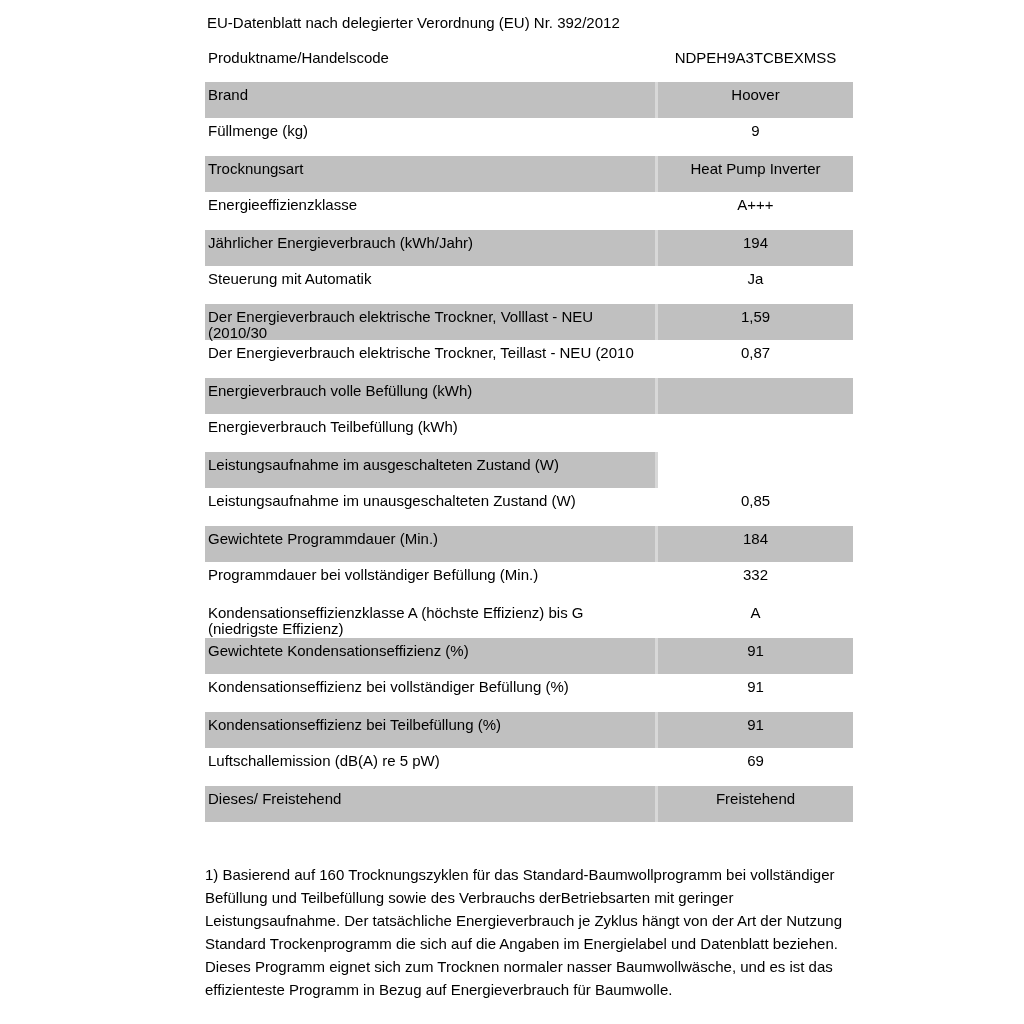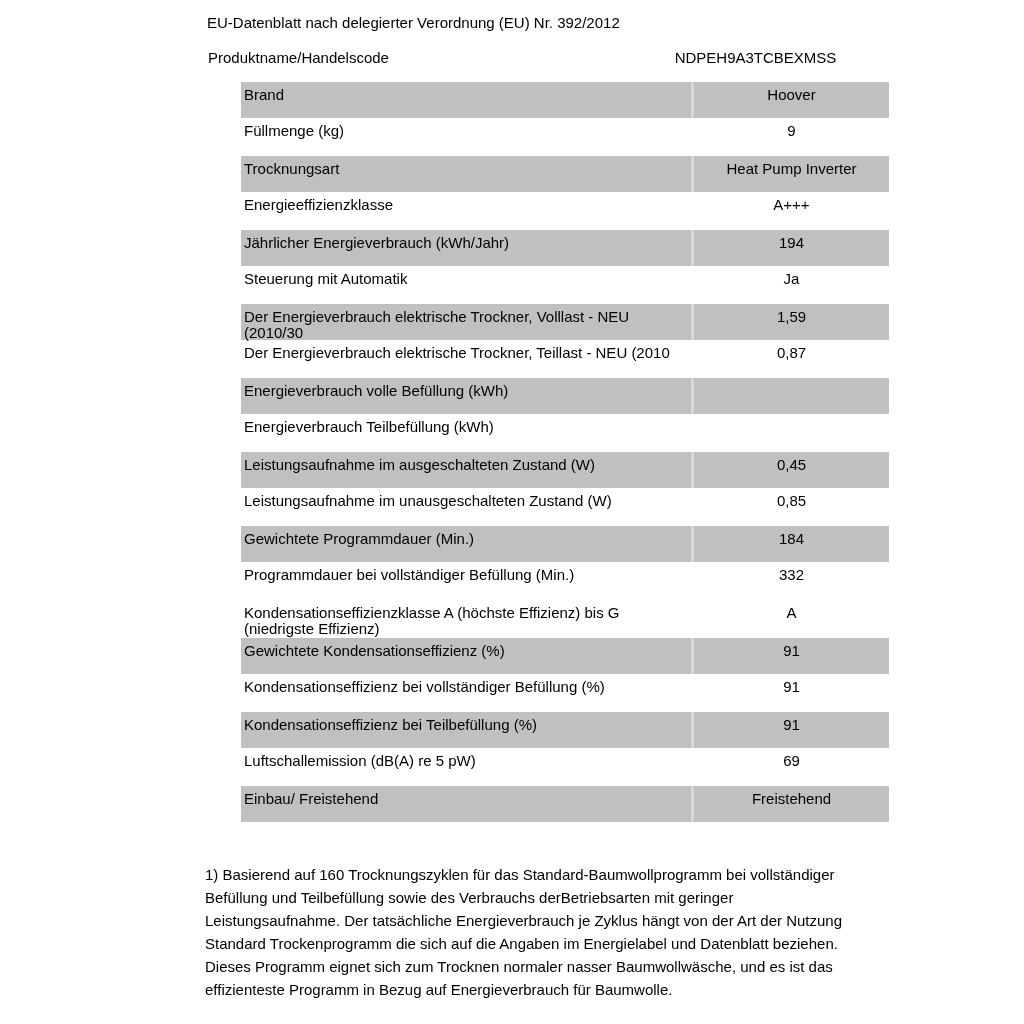--- a/index.html
+++ b/index.html
@@ -33,21 +33,20 @@
     left: 0;
     width: 648px;
     display: flex;
     align-items: flex-end;
   }
   .spec-table {
     position: absolute;
     top: 82px;
     left: 0;
     width: 648px;
-    margin-left: 36px;
   }
   .row {
     display: flex;
     width: 648px;
     box-sizing: border-box;
   }
   .row.shaded { height: 36px; }
   .row.plain  { height: 38px; }
   .cell {
     box-sizing: border-box;
@@ -142,21 +141,20 @@
         <div class="cell cell-value"></div>
       </div>
       <div class="row plain">
         <div class="cell cell-label">Energieverbrauch Teilbefüllung (kWh)</div>
         <div class="cell-gap"></div>
         <div class="cell cell-value"></div>
       </div>
       <div class="row shaded">
         <div class="cell cell-label">Leistungsaufnahme im ausgeschalteten Zustand (W)</div>
         <div class="cell-gap"></div>
-        <div class="cell cell-value">0,45</div>
       </div>
       <div class="row plain">
         <div class="cell cell-label">Leistungsaufnahme im unausgeschalteten Zustand (W)</div>
         <div class="cell-gap"></div>
         <div class="cell cell-value">0,85</div>
       </div>
       <div class="row shaded">
         <div class="cell cell-label">Gewichtete Programmdauer (Min.)</div>
         <div class="cell-gap"></div>
         <div class="cell cell-value">184</div>
@@ -185,21 +183,21 @@
         <div class="cell cell-label">Kondensationseffizienz bei Teilbefüllung (%)</div>
         <div class="cell-gap"></div>
         <div class="cell cell-value">91</div>
       </div>
       <div class="row plain">
         <div class="cell cell-label">Luftschallemission (dB(A) re 5 pW)</div>
         <div class="cell-gap"></div>
         <div class="cell cell-value">69</div>
       </div>
       <div class="row shaded">
-        <div class="cell cell-label">Einbau/ Freistehend</div>
+        <div class="cell cell-label">Dieses/ Freistehend</div>
         <div class="cell-gap"></div>
         <div class="cell cell-value">Freistehend</div>
       </div>
     </div>
 
   <div class="footnote" id="footnote">
       <div>1) Basierend auf 160 Trocknungszyklen für das Standard-Baumwollprogramm bei vollständiger</div>
       <div>Befüllung und Teilbefüllung sowie des Verbrauchs derBetriebsarten mit geringer</div>
       <div>Leistungsaufnahme. Der tatsächliche Energieverbrauch je Zyklus hängt von der Art der Nutzung</div>
       <div>Standard Trockenprogramm die sich auf die Angaben im Energielabel und Datenblatt beziehen.</div>

